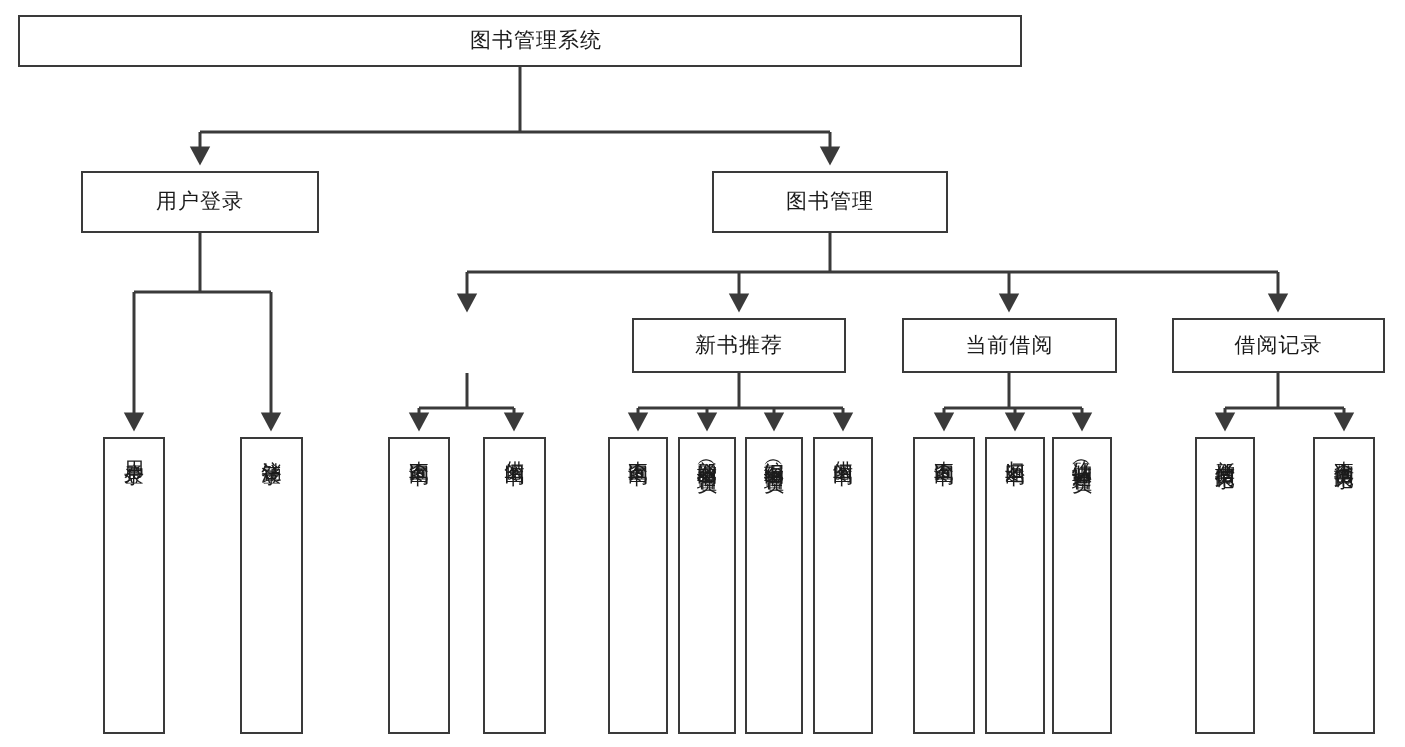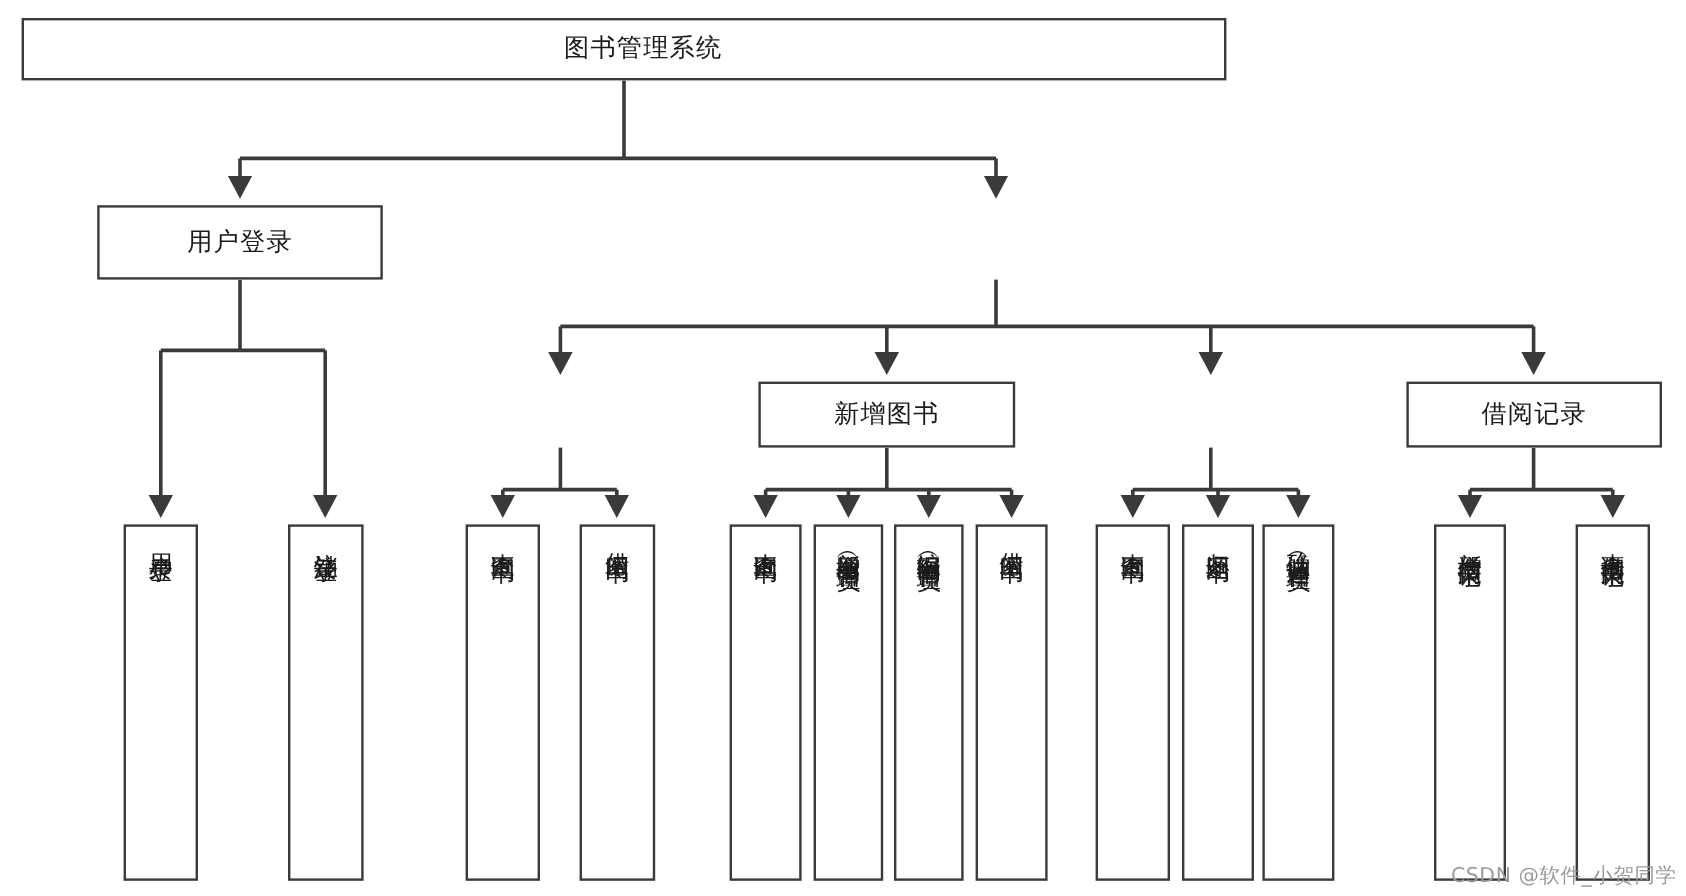--- a/index.html
+++ b/index.html
@@ -120,22 +120,24 @@
       <path d="M1278,373 L1278,408"></path>
       <path d="M1225,408 L1344,408"></path>
       <path d="M1225,408 L1225,428" marker-end="url(#arrowhead)"></path>
       <path d="M1344,408 L1344,428" marker-end="url(#arrowhead)"></path>
     </g>
   </svg>
 
   <div class="node node-h" style="left: 18px; top: 15px; width: 1004px; height: 52px; padding-left: 32px;">图书管理系统</div>
 
   <div class="node node-h" style="left: 81px; top: 171px; width: 238px; height: 62px;">用户登录</div>
+  <div class="node node-h" style="left: 712px; top: 171px; width: 236px; height: 62px;">图书管理</div>
 
-  <div class="node node-h" style="left: 632px; top: 318px; width: 214px; height: 55px;">新增图书</div>
+  <div class="node node-h" style="left: 632px; top: 318px; width: 214px; height: 55px;">新书推荐</div>
+  <div class="node node-h" style="left: 902px; top: 318px; width: 215px; height: 55px;">当前借阅</div>
   <div class="node node-h" style="left: 1172px; top: 318px; width: 213px; height: 55px; text-align: right;">借阅记录</div>
 
   <div class="node node-v" style="left: 103px; top: 437px; width: 62px; height: 297px;">
     <span class="vtext">用户登录</span>
   </div>
   <div class="node node-v" style="left: 240px; top: 437px; width: 63px; height: 297px;">
     <span class="vtext">注销登录</span>
   </div>
   <div class="node node-v" style="left: 388px; top: 437px; width: 62px; height: 297px;">
     <span class="vtext">查询图书</span>
@@ -164,15 +166,14 @@
   <div class="node node-v" style="left: 1052px; top: 437px; width: 60px; height: 297px;">
     <span class="vtext">确认归还（管理员）</span>
   </div>
   <div class="node node-v" style="left: 1195px; top: 437px; width: 60px; height: 297px;">
     <span class="vtext">新增借阅记录</span>
   </div>
   <div class="node node-v" style="left: 1313px; top: 437px; width: 62px; height: 297px;">
     <span class="vtext">查询借阅记录</span>
   </div>
 
-  <div class="watermark" style="color: rgb(154, 154, 154);">CSDN @软件_小贺同学</div>
 
 </div>
 
 </body></html>

